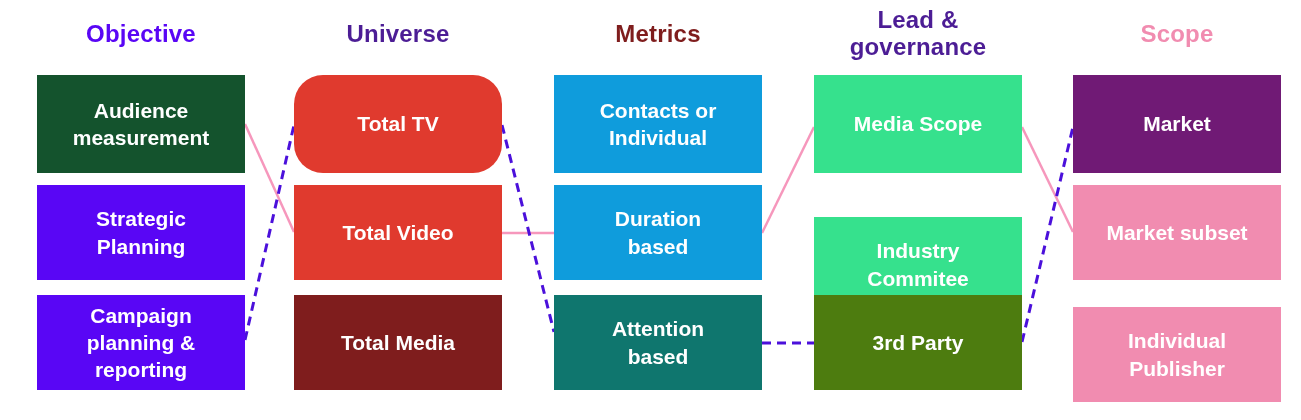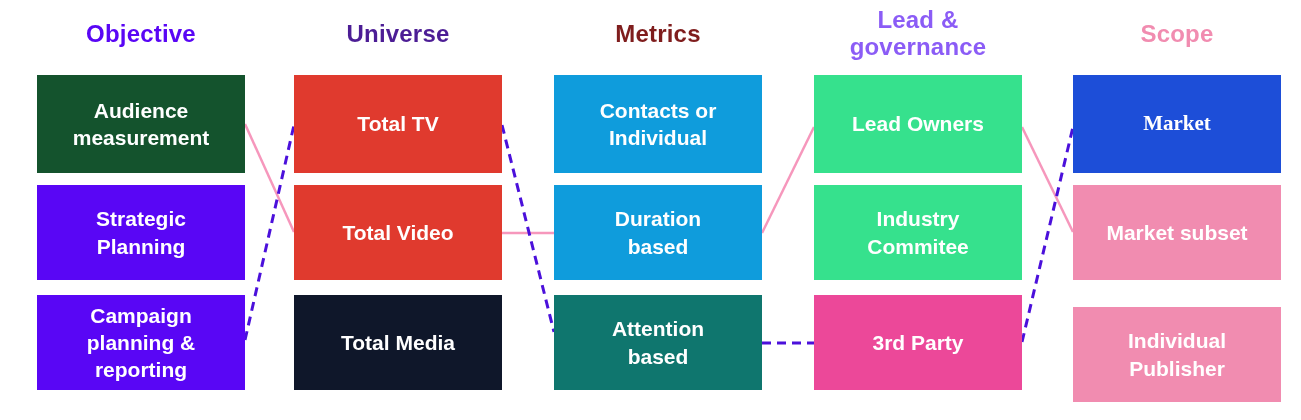--- a/index.html
+++ b/index.html
@@ -43,46 +43,46 @@
       <line x1="1022" y1="127" x2="1073" y2="232" stroke="#F697BC" stroke-width="2.5"></line>
       <line x1="245" y1="340" x2="294" y2="125" stroke="#4B10DB" stroke-width="3" stroke-dasharray="9 6"></line>
       <line x1="502" y1="125" x2="554" y2="332" stroke="#4B10DB" stroke-width="3" stroke-dasharray="9 6"></line>
       <line x1="762" y1="343" x2="814" y2="343" stroke="#4B10DB" stroke-width="3" stroke-dasharray="9 6"></line>
       <line x1="1022" y1="342" x2="1073" y2="127" stroke="#4B10DB" stroke-width="3" stroke-dasharray="9 6"></line>
     </svg>
 
   <div class="hdr c0" style="color: rgb(89, 6, 245);">Objective</div>
   <div class="hdr c1" style="color: #4c1d95;">Universe</div>
   <div class="hdr c2" style="color: #7f1d1d;">Metrics</div>
-  <div class="hdr c3" style="color: #8b5cf6;">Lead &amp;
+  <div class="hdr c3" style="color: #4c1d95;">Lead &amp;
 governance</div>
   <div class="hdr c4" style="color: rgb(241, 140, 176);">Scope</div>
 
   <div class="box c0 r0" style="background: #14532d;">Audience
 measurement</div>
   <div class="box c0 r1" style="background: rgb(89, 6, 245);">Strategic
 Planning</div>
   <div class="box c0 r2" style="background: rgb(89, 6, 245);">Campaign
 planning &amp;
 reporting</div>
 
-  <div class="box c1 r0" style="background: rgb(224, 58, 46);">Total TV</div>
+  <div class="box c1 r0" style="background: rgb(224, 58, 46); border-radius: 29px;">Total TV</div>
   <div class="box c1 r1" style="background: rgb(224, 58, 46);">Total Video</div>
-  <div class="box c1 r2" style="background: #0f172a;">Total Media</div>
+  <div class="box c1 r2" style="background: #7f1d1d;">Total Media</div>
 
   <div class="box c2 r0" style="background: rgb(15, 156, 220);">Contacts or
 Individual</div>
   <div class="box c2 r1" style="background: rgb(15, 156, 220);">Duration
 based</div>
   <div class="box c2 r2" style="background: #0f766e;">Attention
 based</div>
 
-  <div class="box c3 r0" style="background: rgb(54, 225, 141);">Lead Owners</div>
-  <div class="box c3 r1" style="background: rgb(54, 225, 141);">Industry
+  <div class="box c3 r0" style="background: rgb(54, 225, 141);">Media Scope</div>
+  <div class="box c3 r1" style="background: rgb(54, 225, 141); margin-top: 32px;">Industry
 Commitee</div>
-  <div class="box c3 r2" style="background: #ec4899;">3rd Party</div>
+  <div class="box c3 r2" style="background: #4d7c0f;">3rd Party</div>
 
-  <div class="box c4 r0" style="background: #1d4ed8; font-family: Liberation Serif, serif;">Market</div>
+  <div class="box c4 r0" style="background: #701a75;">Market</div>
   <div class="box c4 r1" style="background: rgb(241, 140, 176);">Market subset</div>
   <div class="box c4 r2" style="background: rgb(241, 140, 176); margin-top: 12px;">Individual
 Publisher</div>
 
 </div>
 
 </body></html>

